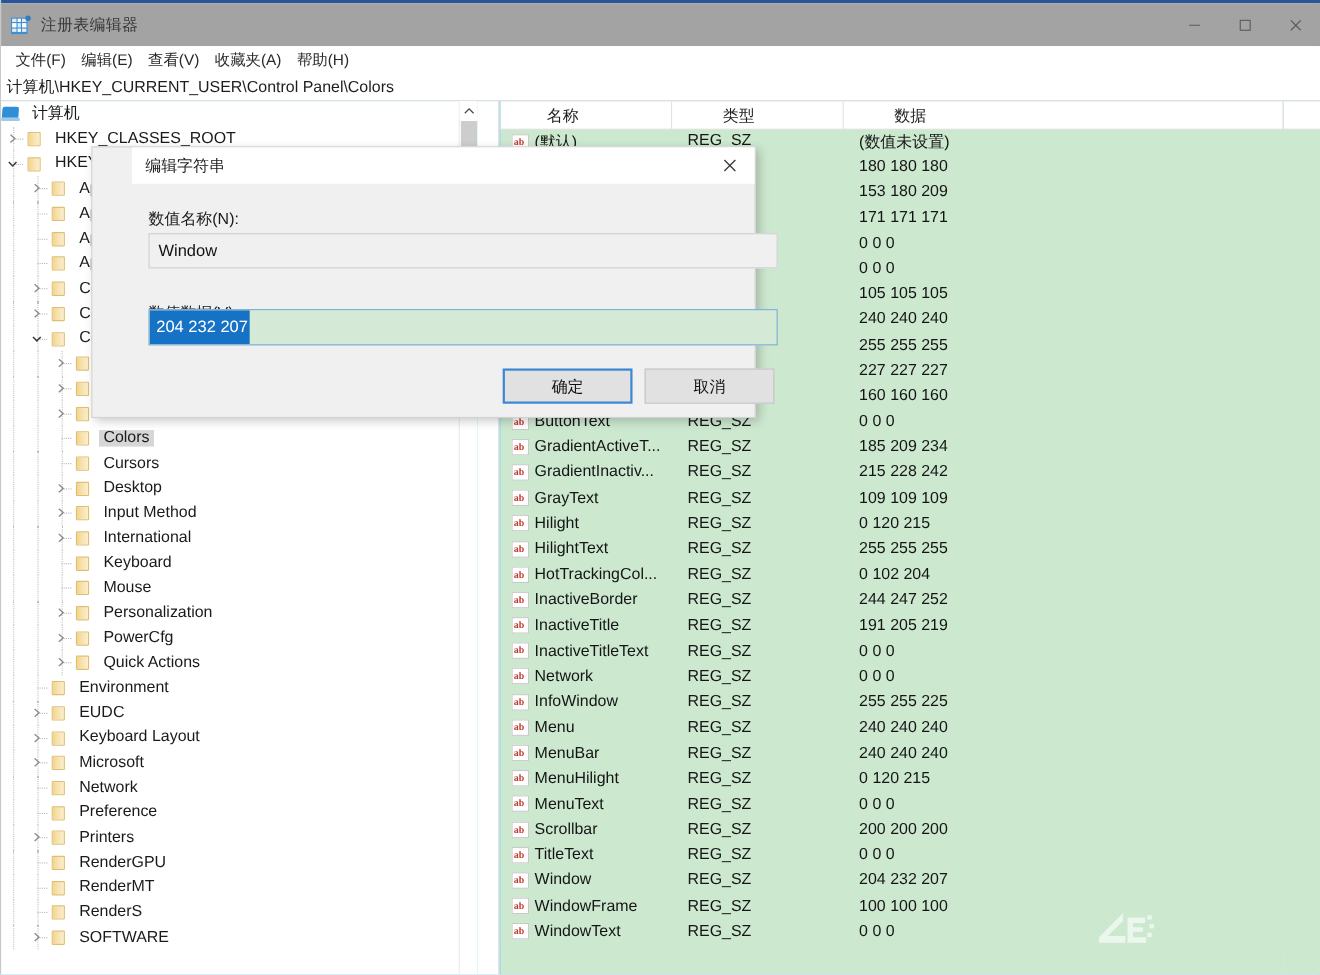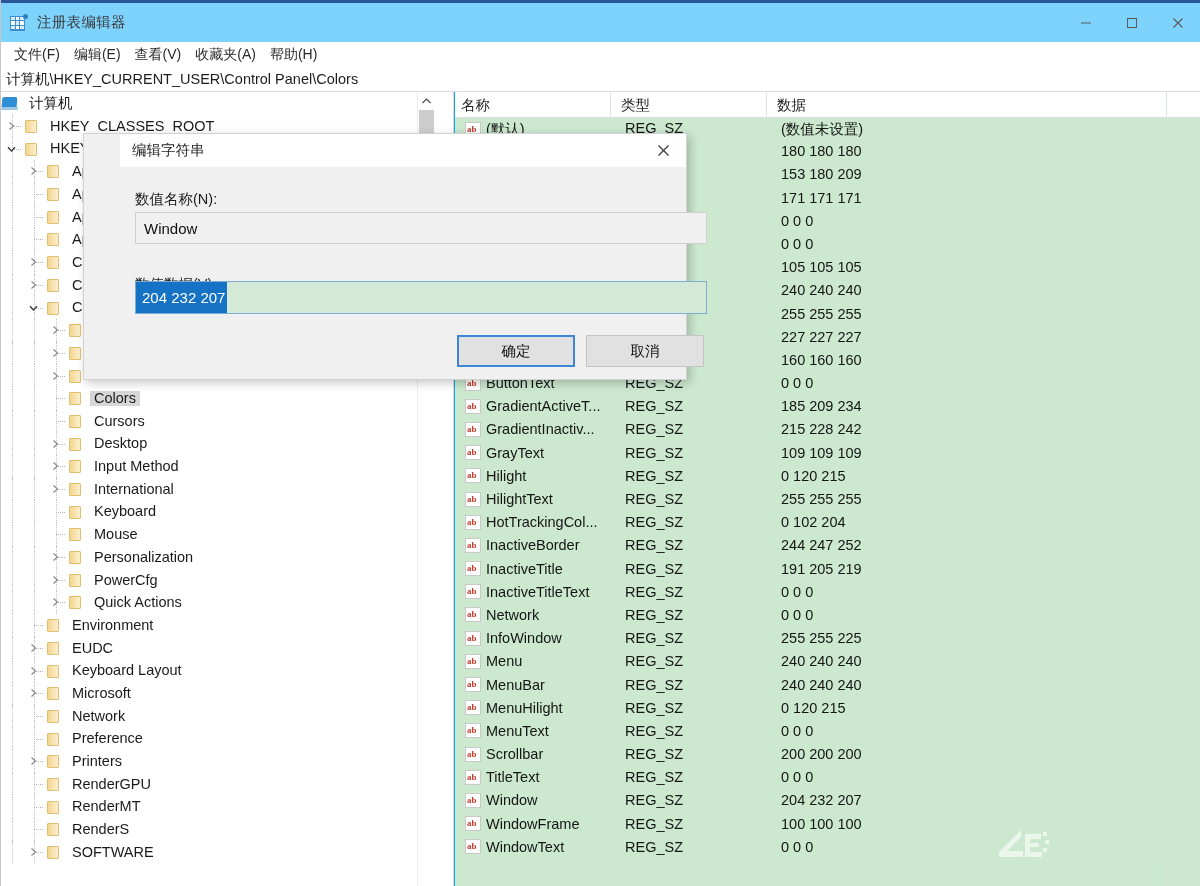--- a/index.html
+++ b/index.html
@@ -20,21 +20,21 @@
   
   .accent-line {
     position: absolute; top: 0; left: 0;
     width: 1200px; height: 3px;
     background: #2a5699;
   }
   
   .titlebar {
     position: absolute; top: 3px; left: 0;
     width: 1200px; height: 39px;
-    background: #7dd3fc;
+    background: #a3a3a3;
     display: flex; align-items: center;
   }
   .app-icon {
     margin-left: 9px; width: 18px; height: 18px;
     position: relative; flex: none;
   }
   .app-icon .grid {
     position: absolute; left: 0; top: 2px;
     width: 15px; height: 15px;
     background: #3f8fd0;
@@ -84,21 +84,21 @@
     border-bottom: 1px solid #dcdcdc;
     display: flex; align-items: center;
     padding-left: 5px;
     font-size: 14.5px; color: #1d1d1d;
     white-space: nowrap;
   }
   
   .main {
     position: absolute; top: 92px; left: 0;
     width: 1200px; height: 794px;
-    background: #0ea5e9;
+    background: #7dd3fc;
   }
   
   .treepane {
     position: absolute; left: 0; top: 0;
     width: 433px; height: 794px;
     background: #ffffff;
     overflow: hidden;
   }
   .trow {
     position: relative;
@@ -193,20 +193,21 @@
     position: relative;
     height: 26px;
     background: #ffffff;
     border-bottom: 1px solid #dcdcdc;
     display: flex; align-items: center;
     font-size: 14.5px; color: #1d1d1d;
   }
   .lheader .hc {
     position: absolute; top: 4px;
     padding-left: 6px;
+    margin-left: 36px;
   }
   .hsep {
     position: absolute; top: 0; width: 1px; height: 26px;
     background: #e2e2e2;
   }
   .lrow {
     position: relative;
     height: 23.2px;
     font-size: 14.5px; color: #151515;
     background: #cce8cf;

